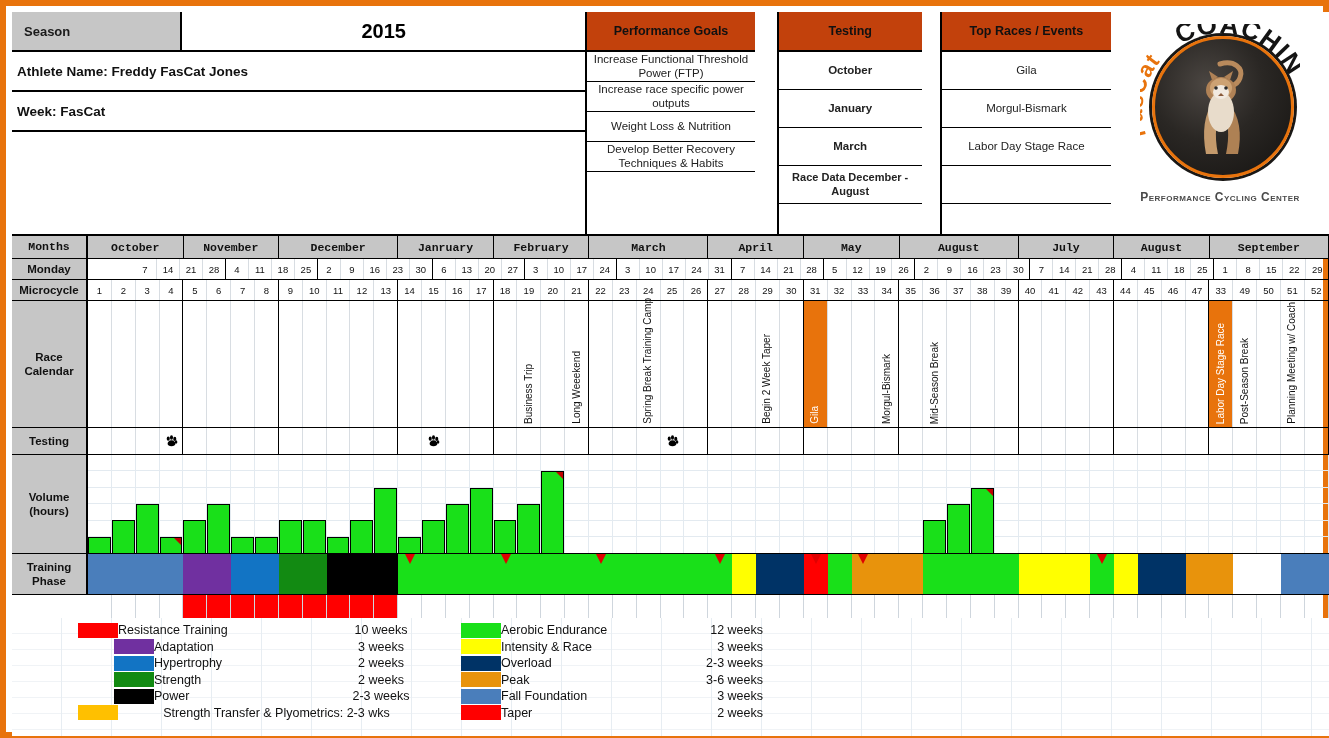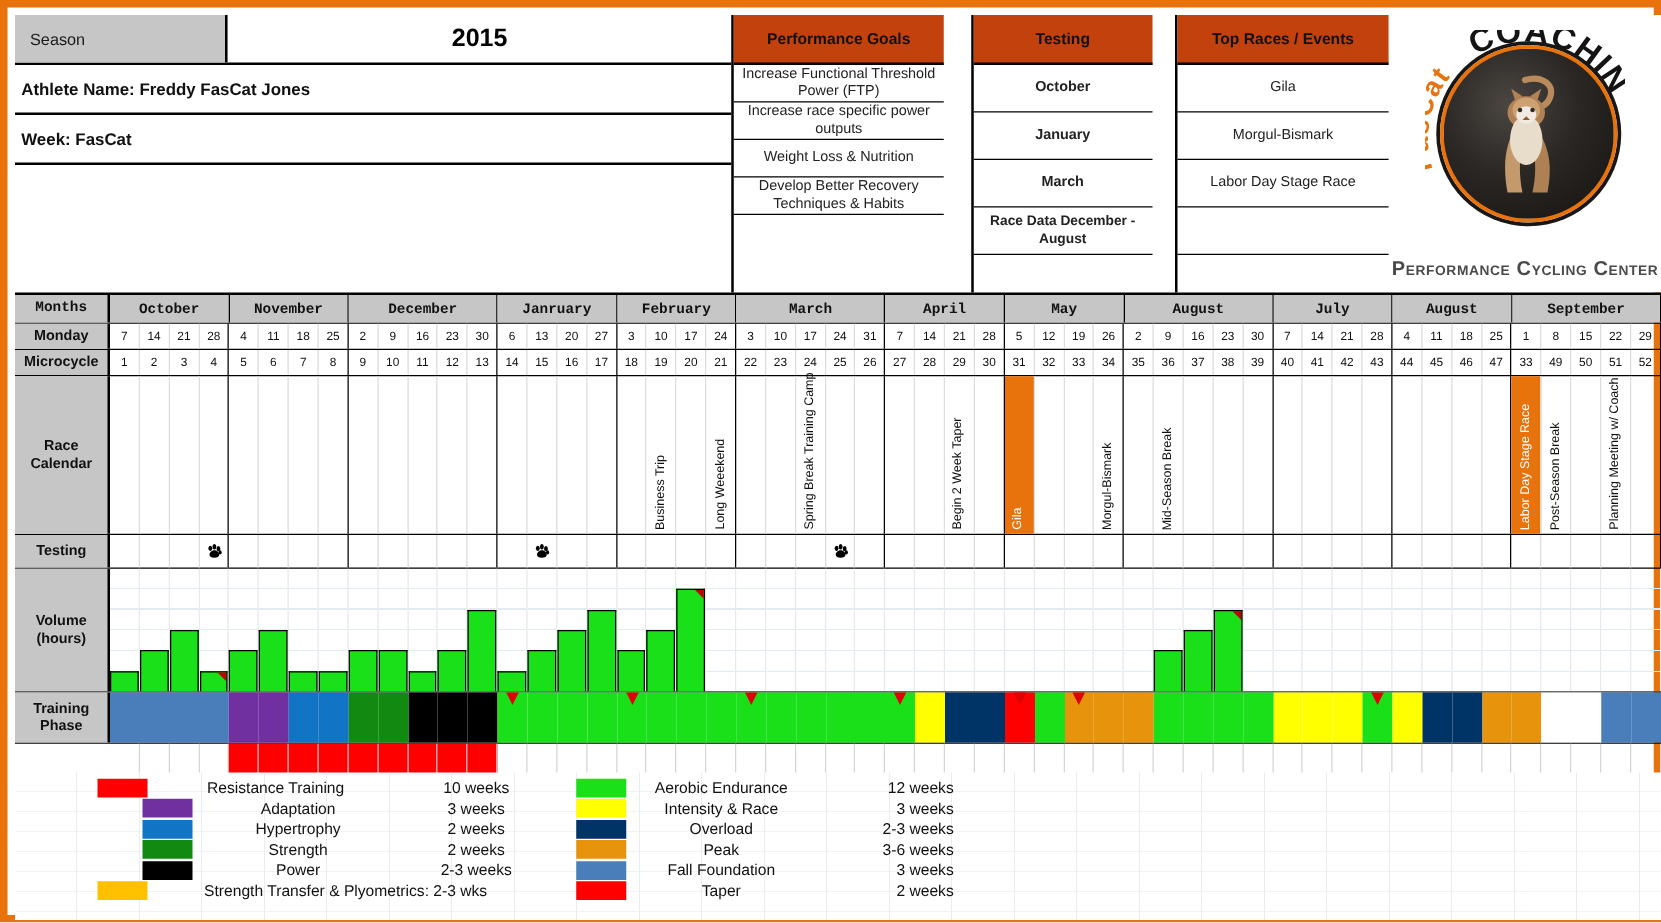--- a/index.html
+++ b/index.html
@@ -20,21 +20,21 @@
   .header{
     position:absolute;left:6px;top:6px;width:1317px;height:222px;
     display:flex;align-items:stretch;
   }
   .hdr-left{width:576px;display:flex;flex-direction:column;}
   .hdr-row{border-bottom:2px solid #000;display:flex;align-items:center;}
   .season-row{height:38px;}
   .season-cell{
     width:170px;background:#C6C6C6;border-right:2px solid #000;
     height:100%;display:flex;align-items:center;padding-left:12px;
-    box-sizing:border-box;font-weight:normal;font-size:13px;color:#1a1a1a;
+    box-sizing:border-box;font-weight:bold;font-size:13px;color:#1a1a1a;
   }
   .year-cell{
     flex:1;height:100%;display:flex;align-items:center;justify-content:center;
     font-weight:bold;font-size:20px;color:#000;
   }
   .info-row{height:38px;padding-left:5px;font-weight:bold;font-size:13.5px;color:#111;}
   .hdr-blank{flex:1;}
 
   .hdr-col{
     display:flex;flex-direction:column;border-left:2px solid #000;
@@ -73,22 +73,22 @@
     background:radial-gradient(circle at 38% 33%, #4b4642 0%, #2a2724 45%, #141210 100%);
     border:3px solid #E8730C;box-shadow:0 0 0 3px #191715;
   }
   .logo-cat{
     position:absolute;left:40px;top:34px;width:78px;height:104px;
   }
   .logo-text-arc{
     position:absolute;left:0;top:0;width:160px;height:160px;
   }
   .logo-sub{
-    font-size:16px;letter-spacing:.5px;color:#4a4a4a;font-weight:bold;
-    margin-top:23px;text-align:center;font-variant:small-caps;
+    font-size:12px;letter-spacing:.5px;color:#4a4a4a;font-weight:bold;
+    margin-top:6px;text-align:center;font-variant:small-caps;
   }
 
   
   .grid{
     position:absolute;left:6px;top:228px;width:1317px;
     border-top:2px solid #000;
   }
   .rowlabel{
     width:76px;min-width:76px;background:#C6C6C6;
     border-right:2px solid #000;
@@ -105,21 +105,21 @@
     border-right:1px solid #d8dde2;
   }
   .cell.mend{border-right:1.6px solid #000;}
 
   .months-row{height:22px;font-family:Liberation Mono, monospace;}
   .months-row .mcell{
     box-sizing:border-box;background:#C6C6C6;border-right:1.6px solid #000;
     display:flex;align-items:center;justify-content:center;
     font-weight:bold;font-size:11.5px;color:#111;
   }
-  .monday-row{height:20px;}
+  .monday-row{height:20px;gap:46px;}
   .monday-row .cell{font-size:9.5px;}
   .micro-row{height:20px;}
   .micro-row .cell{font-size:9.5px;}
 
   .race-row{height:126px;}
   .race-row .cell{align-items:flex-end;justify-content:center;padding-bottom:3px;}
   .vert{
     writing-mode:vertical-rl;transform:rotate(180deg);
     font-size:10px;white-space:nowrap;color:#111;line-height:1;
   }
@@ -172,21 +172,21 @@
       repeating-linear-gradient(to bottom, transparent 0 15px, #eef2f5 15px 16px);
     opacity:.85;
   }
   .legend-cols{position:relative;display:flex;padding-top:4px;}
   .lcol{display:flex;flex-direction:column;}
   .lcol.left{margin-left:66px;width:355px;}
   .lcol.right{margin-left:28px;width:320px;}
   .lrow{display:flex;align-items:center;height:16.5px;font-size:12.5px;color:#111;}
   .swatch{width:40px;height:15px;border:0;flex:none;}
   .swatch.ind{margin-left:36px;width:40px;}
-  .lname{flex:1;text-align:center;padding-right:6px;white-space:nowrap;}
+  .lname{flex:1;text-align:left;padding-right:6px;white-space:nowrap;}
   .lname.wide{text-align:center;}
   .lweeks{width:104px;text-align:center;white-space:nowrap;}
   .lweeks.r{text-align:right;padding-right:18px;}
   .lrow.full .lname{text-align:center;padding-left:8px;}
 </style>
 </head>
 <body>
 
 <div class="page">
 

